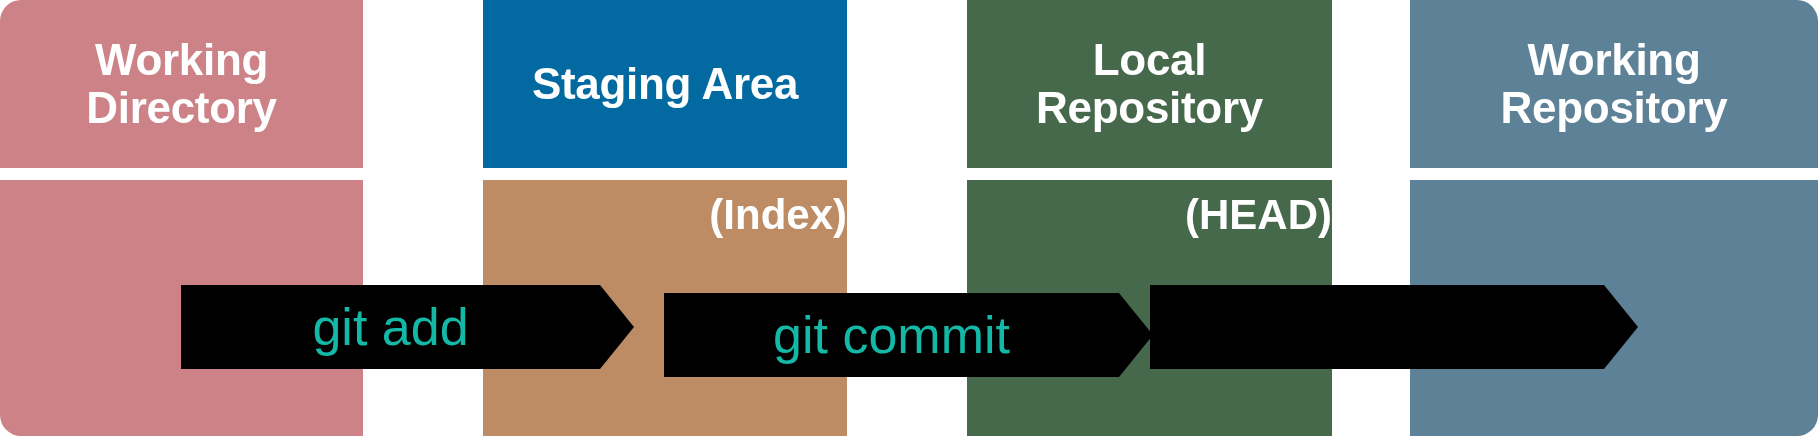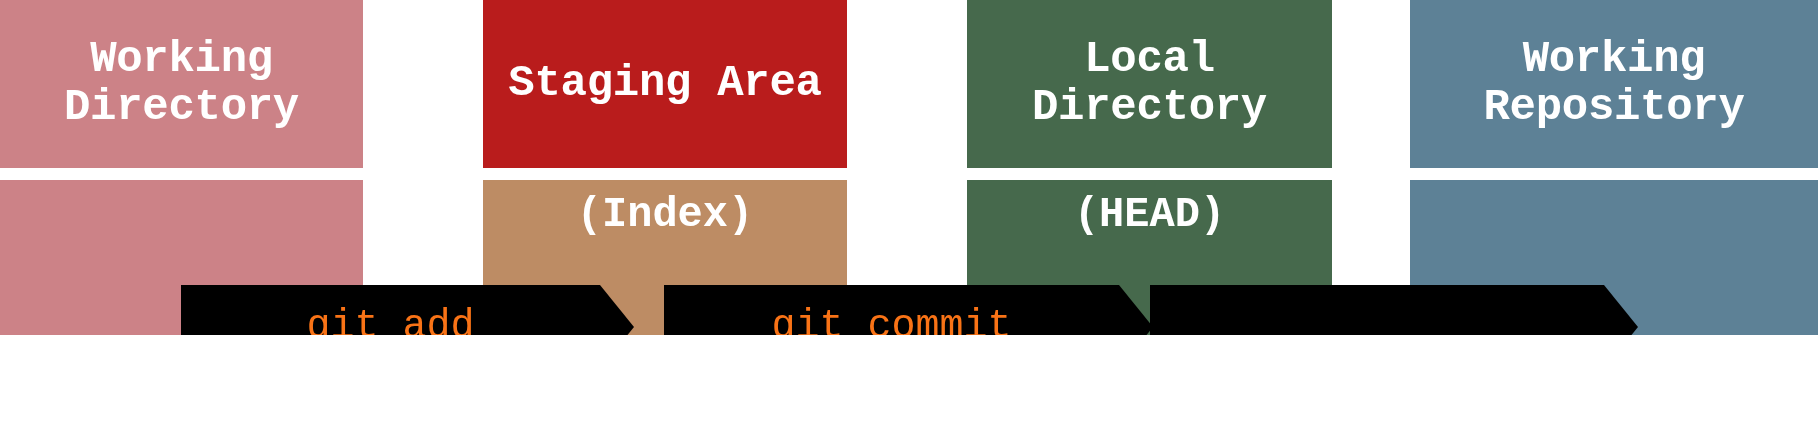--- a/index.html
+++ b/index.html
@@ -3,24 +3,25 @@
 <meta charset="utf-8">
 <style>
   html, body {
     margin: 0;
     padding: 0;
     background: #ffffff;
   }
   #stage {
     position: relative;
     width: 1818px;
-    height: 335px;
+    height: 436px;
     background: #ffffff;
     overflow: hidden;
-    font-family: Liberation Mono, monospace;
+    font-family: Liberation Sans, sans-serif;
+    border-radius: 21px;
   }
 
   
   .col-top, .col-bot {
     position: absolute;
     box-sizing: border-box;
   }
   .col-top {
     top: 0;
     height: 168px;
@@ -41,21 +42,21 @@
     text-align: center;
     letter-spacing: -0.3px;
     white-space: pre-line;
   }
 
   .col-sub {
     position: absolute;
     top: 12px;
     left: 0;
     right: 0;
-    text-align: center;
+    text-align: right;
     color: #ffffff;
     font-weight: bold;
     font-size: 42px;
     line-height: 1.1;
   }
 
   
   #c1-top, #c1-bot { left: 0px;    width: 363px; }
   #c2-top, #c2-bot { left: 483px;  width: 364px; }
   #c3-top, #c3-bot { left: 967px;  width: 365px; }
@@ -65,66 +66,66 @@
   .arrow {
     position: absolute;
     top: 285px;
     height: 84px;
     background: #000000;
     display: flex;
     align-items: center;
     justify-content: center;
   }
   .arrow-label {
-    color: #f97316;
-    font-size: 40px;
+    color: #14b8a6;
+    font-size: 52px;
     font-weight: normal;
     line-height: 1;
     position: relative;
     z-index: 2;
     white-space: nowrap;
   }
   .arrow-head {
     position: absolute;
     top: 0;
     left: 100%;
     width: 0;
     height: 0;
     border-top: 42px solid transparent;
     border-bottom: 42px solid transparent;
     border-left: 34px solid #000000;
   }
 
   #arrow-add    { left: 181px;  width: 419px; }
-  #arrow-commit { left: 664px;  width: 455px; }
+  #arrow-commit { left: 664px;  width: 455px; margin-top: 8px; }
   #arrow-push   { left: 1150px; width: 454px; }
 </style>
 </head>
 <body>
 
 <div id="stage">
 
   <div class="col-top" id="c1-top" style="background:#CC8287">
     <div class="col-title">Working
 Directory</div>
   </div>
   <div class="col-bot" id="c1-bot" style="background:#CC8287">
     <div class="col-sub"></div>
   </div>
 
-  <div class="col-top" id="c2-top" style="background:#b91c1c">
+  <div class="col-top" id="c2-top" style="background:#0369a1">
     <div class="col-title">Staging Area</div>
   </div>
   <div class="col-bot" id="c2-bot" style="background:#BD8C64">
     <div class="col-sub">(Index)</div>
   </div>
 
   <div class="col-top" id="c3-top" style="background:#46694C">
     <div class="col-title">Local
-Directory</div>
+Repository</div>
   </div>
   <div class="col-bot" id="c3-bot" style="background:#46694C">
     <div class="col-sub">(HEAD)</div>
   </div>
 
   <div class="col-top" id="c4-top" style="background:#5D8196">
     <div class="col-title">Working
 Repository</div>
   </div>
   <div class="col-bot" id="c4-bot" style="background:#5D8196">

